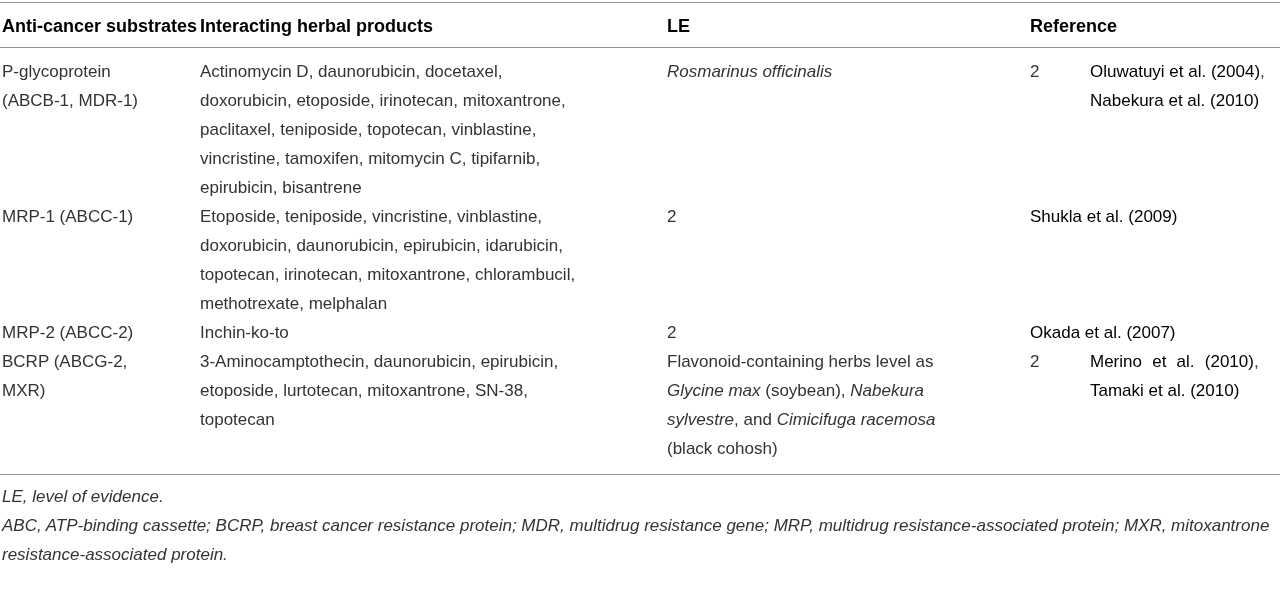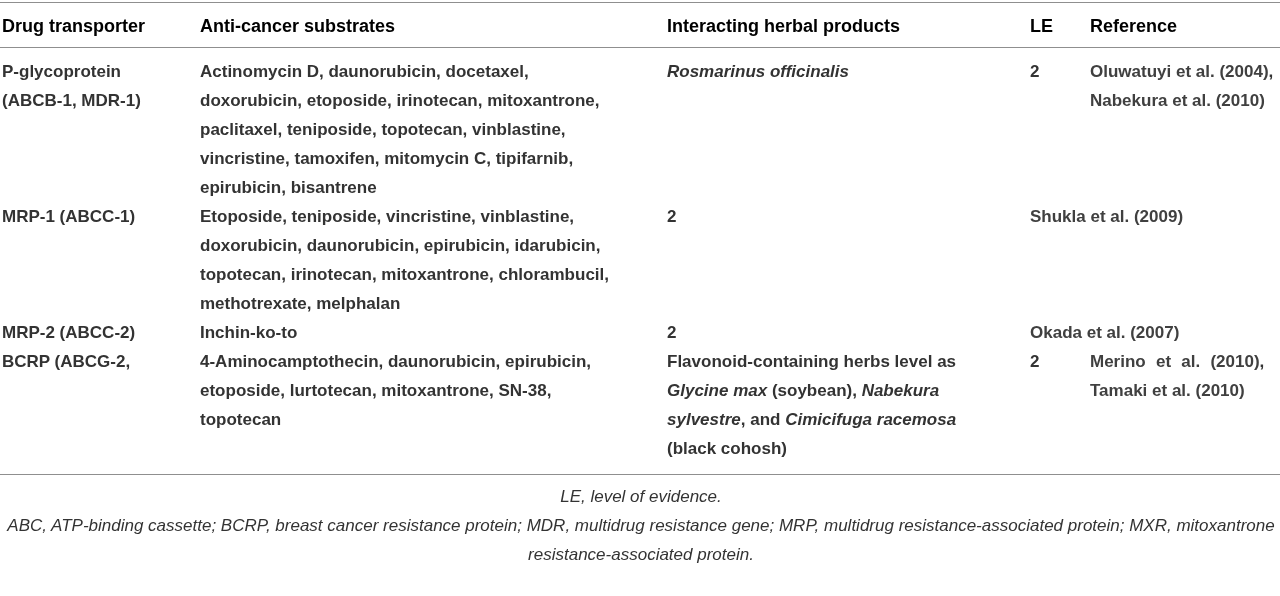--- a/index.html
+++ b/index.html
@@ -26,47 +26,46 @@
   .hcell {
     font-weight: bold;
     font-size: 18px;
     color: #000000;
     padding: 13px 0 11px 0;
     line-height: 20px;
     white-space: nowrap;
   }
   .hcell:first-child { padding-left: 2px; }
 
-  .tbody { padding: 9px 0 11px 0; font-weight: bold; }
+  .tbody { padding: 9px 0 11px 0; }
   .row .cell { font-size: 17px; color: #333333; }
   .row .cell:first-child { padding-left: 2px; }
   .line { line-height: 29px; white-space: nowrap; }
   .it { font-style: italic; }
-  .ref { color: #404040; }
+  .ref { color: #000000; }
   .ref-line.wide { word-spacing: 5.5px; }
   .comma { color: #333333; }
 
   .footnotes {
     padding-top: 7px;
     padding-left: 2px;
     font-style: italic;
     font-size: 17px;
     color: #333333;
   }
-  .fn { line-height: 29px; white-space: nowrap; text-align: center; }
+  .fn { line-height: 29px; white-space: nowrap; }
 </style>
 </head>
 <body>
 
 <div class="page">
 
   <div class="rule top"></div>
 
   <div class="grid header-row">
-    <div class="hcell">Drug transporter</div>
     <div class="hcell">Anti-cancer substrates</div>
     <div class="hcell">Interacting herbal products</div>
     <div class="hcell">LE</div>
     <div class="hcell">Reference</div>
   </div>
 
   <div class="rule"></div>
 
   <div class="tbody">
   <div class="grid row">
@@ -122,23 +121,24 @@
           <div class="line">2</div>
         </div>
     <div class="cell cell-refs">
           <div class="line ref-line"><span class="ref">Okada et al. (2007)</span></div>
         </div>
   </div>
 
   <div class="grid row">
     <div class="cell cell-transporter">
           <div class="line">BCRP (ABCG-2,</div>
+          <div class="line">MXR)</div>
         </div>
     <div class="cell cell-substrates">
-          <div class="line">4-Aminocamptothecin, daunorubicin, epirubicin,</div>
+          <div class="line">3-Aminocamptothecin, daunorubicin, epirubicin,</div>
           <div class="line">etoposide, lurtotecan, mitoxantrone, SN-38,</div>
           <div class="line">topotecan</div>
         </div>
     <div class="cell cell-herbal">
           <div class="line"><span>Flavonoid-containing herbs level as</span></div>
           <div class="line"><span class="it">Glycine max</span><span> (soybean), </span><span class="it">Nabekura</span></div>
           <div class="line"><span class="it">sylvestre</span><span>, and </span><span class="it">Cimicifuga racemosa</span></div>
           <div class="line"><span>(black cohosh)</span></div>
         </div>
     <div class="cell cell-le">

